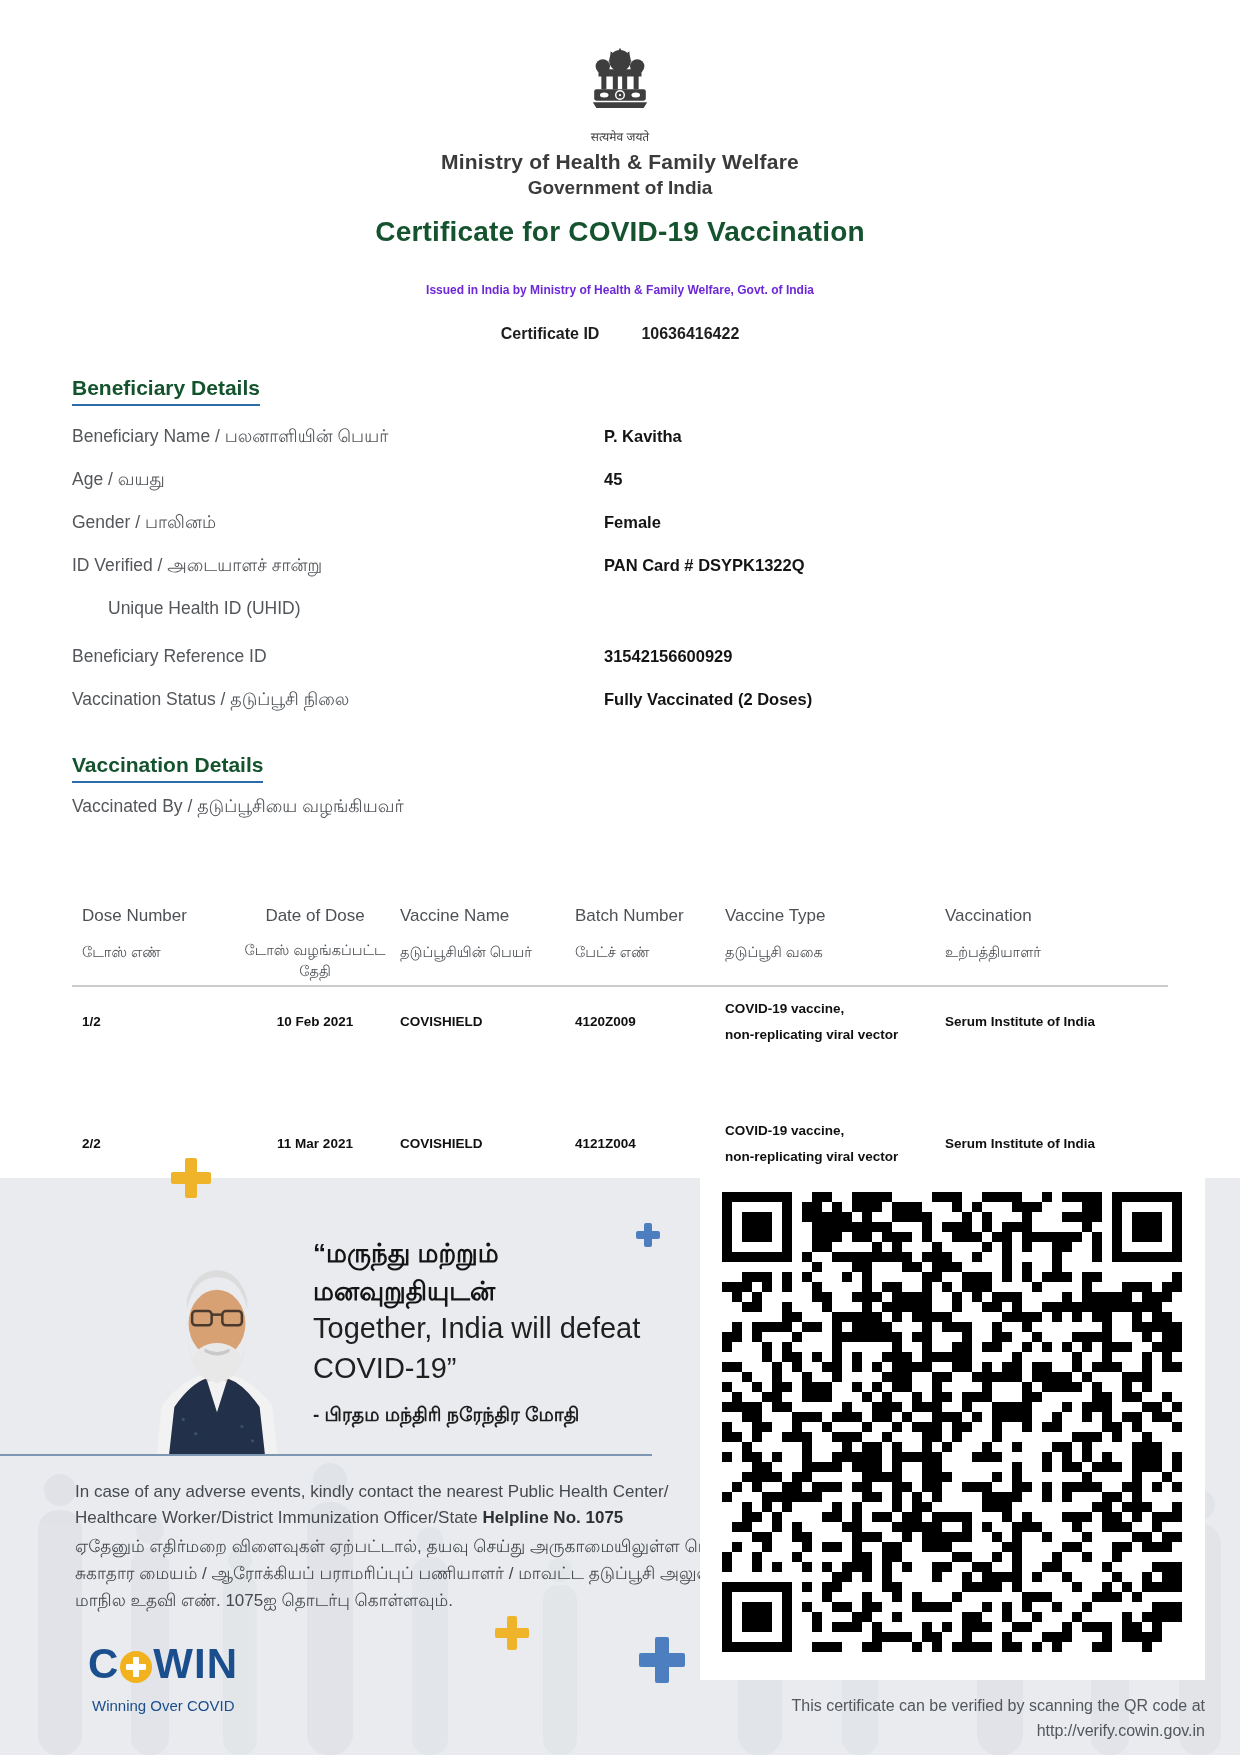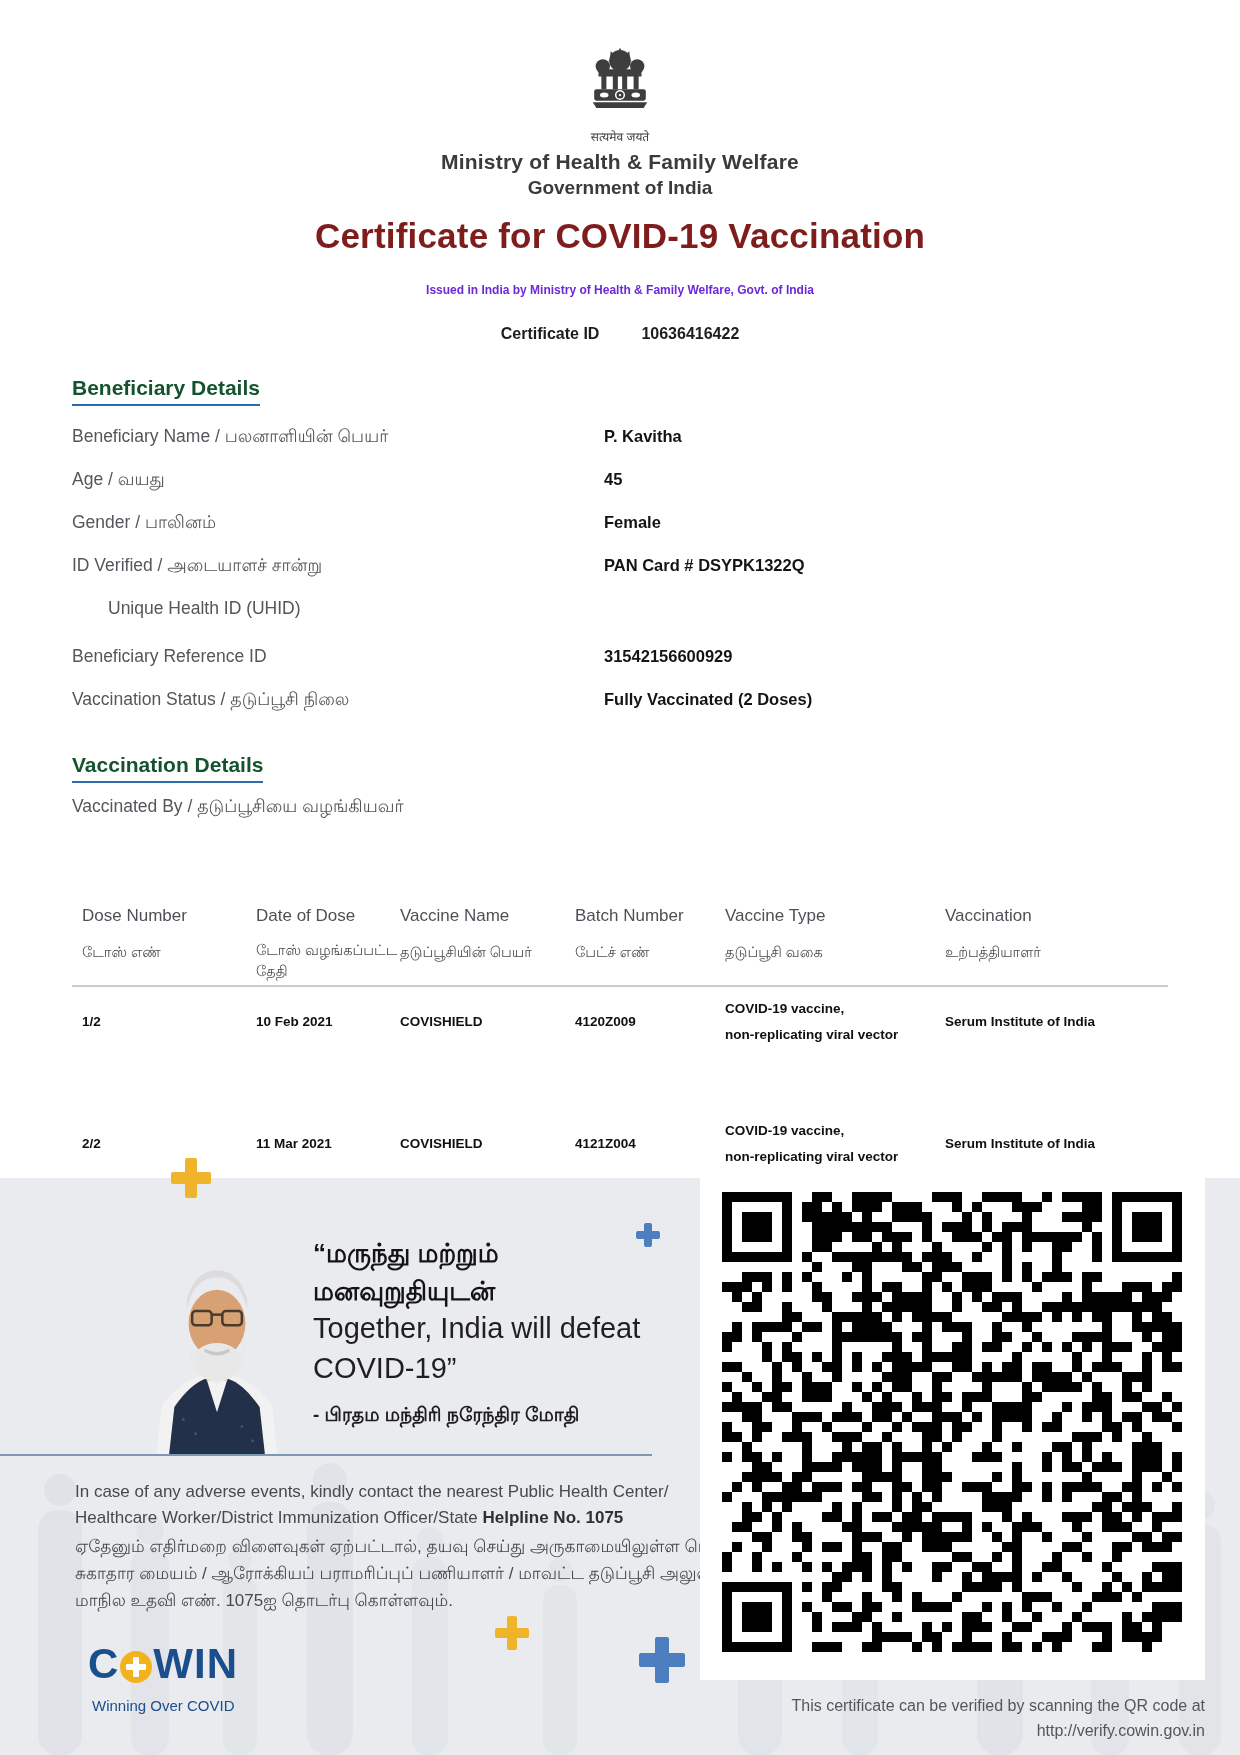--- a/index.html
+++ b/index.html
@@ -9,40 +9,40 @@
     font-family:"Liberation Sans","DejaVu Sans",sans-serif;
     color:#222;
   }
   .abs{position:absolute;}
   .center{left:0;width:1240px;text-align:center;}
 
   
   .ministry1{top:150px;font-size:21px;font-weight:bold;color:#3b3b3b;letter-spacing:.2px;}
   .ministry2{top:177px;font-size:19px;font-weight:bold;color:#3b3b3b;}
   .motto{top:128px;font-size:12px;color:#3e3e3e;}
-  .doc-title{top:216px;font-size:35px;font-weight:bold;color:#7f1d1d;letter-spacing:.2px;}
+  .doc-title{top:216px;font-size:28px;font-weight:bold;color:#14532d;letter-spacing:.2px;}
   .doc-subtitle{top:283px;font-size:12px;font-weight:bold;color:#6d28d9;}
   .certid{top:325px;display:flex;justify-content:center;gap:42px;left:0;width:1240px;}
   .certid span{font-size:16px;font-weight:bold;color:#1d1d1d;}
 
   
   .section-h{left:72px;font-size:21px;font-weight:bold;color:#14532d;
     border-bottom:2px solid #2d6cab;padding-bottom:4px;}
 
   
   .kv{position:absolute;left:72px;width:1110px;height:24px;}
   .kv-label{font-size:17.5px;color:#53565a;}
   .kv-value{position:absolute;left:532px;top:1px;font-size:16.5px;font-weight:bold;color:#141414;}
 
   
   .th-en{position:absolute;font-size:17px;color:#4d5155;}
   .th-ta{position:absolute;font-size:14.5px;color:#4d5155;line-height:21px;}
   .td{position:absolute;font-size:13.5px;font-weight:bold;color:#101010;}
   .td2{line-height:26px;}
-  .c0{left:82px;}.c1{left:256px;width:150px;}.c2{left:400px;}.c3{left:575px;}.c4{left:725px;width:200px;}.c5{left:945px;}
+  .c0{left:82px;}.c1{left:240px;width:150px;text-align:center;}.c2{left:400px;}.c3{left:575px;}.c4{left:725px;width:200px;}.c5{left:945px;}
   .tdivider{left:72px;top:985px;width:1096px;height:2px;background:#cbcbcb;}
 
   
   .panel{left:0;top:1178px;width:1240px;height:577px;background:#e9ebee;z-index:0;}
 
   
   .plus{position:absolute;z-index:4;}
   .plus i{position:absolute;display:block;background:currentColor;border-radius:2px;}
   .plus .h{left:0;top:34%;width:100%;height:32%;}
   .plus .v{top:0;left:34%;height:100%;width:32%;}

